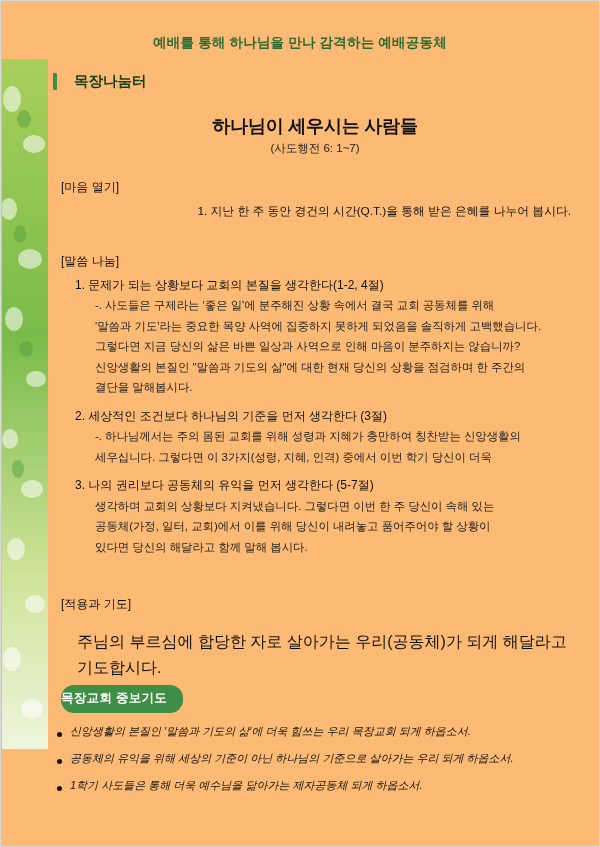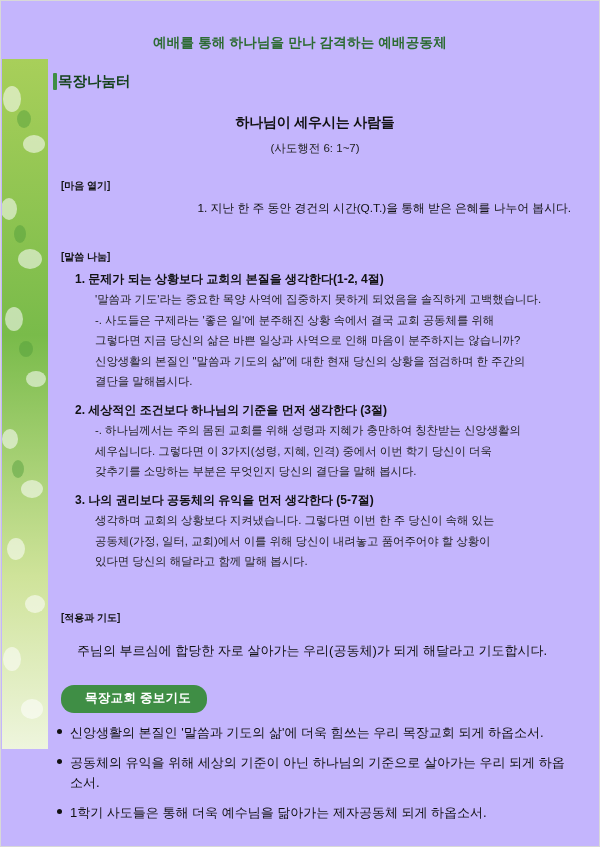--- a/index.html
+++ b/index.html
@@ -14,21 +14,21 @@
     color: #1a1a1a;
     position: relative;
     overflow: hidden;
   }
 
   .page {
     position: absolute;
     inset: 0;
     border: 1px solid #d8d8d8;
     box-sizing: border-box;
-    background: #c4b5fd;
+    background: #fdba74;
   }
 
   
   .leaf-strip {
     position: absolute;
     left: 1px;
     top: 58px;
     width: 46px;
     height: 690px;
     overflow: hidden;
@@ -45,41 +45,41 @@
     color: #2d6b33;
     letter-spacing: 0.2px;
   }
 
   .section-tag {
     position: absolute;
     left: 52px;
     top: 71px;
     display: flex;
     align-items: center;
-    gap: 1px;
+    gap: 17px;
   }
   .section-tag .bar {
     width: 4px;
     height: 17px;
     background: #3f8e45;
     border-radius: 1px;
   }
   .section-tag .txt {
     font-size: 14.5px;
     font-weight: bold;
     color: #14411b;
   }
 
   .doc-title {
     position: absolute;
     left: 60px;
     right: 30px;
     top: 113px;
     text-align: center;
-    font-size: 14px;
+    font-size: 18px;
     font-weight: bold;
     color: #111;
     letter-spacing: -0.2px;
   }
   .doc-ref {
     position: absolute;
     left: 60px;
     right: 30px;
     top: 140px;
     text-align: center;
@@ -90,89 +90,90 @@
   .content {
     position: absolute;
     left: 60px;
     right: 28px;
     top: 178px;
   }
 
   .block { margin-bottom: 14px; }
 
   .block-head {
-    font-size: 10px;
-    font-weight: bold;
+    font-size: 12px;
+    font-weight: normal;
     color: #111;
     margin-bottom: 6px;
   }
 
   .num-item {
     font-size: 12px;
     color: #111;
     margin: 0 0 2px 14px;
     line-height: 1.55;
   }
-  .num-item.bold { font-weight: bold; }
+  .num-item.bold { font-weight: normal; }
 
   .sub-item {
     font-size: 11.4px;
     color: #222;
     margin: 2px 0 0 34px;
     line-height: 1.62;
     text-indent: -10px;
     padding-left: 10px;
   }
 
   .q-line {
     font-size: 11.8px;
     color: #111;
     margin: 0 0 0 16px;
     line-height: 1.6;
     text-align: right;
   }
 
   .apply-text {
-    font-size: 13px;
+    font-size: 16px;
     color: #111;
     margin: 16px 0 0 16px;
     line-height: 1.6;
   }
 
   .gap-sm { height: 10px; }
   .gap-md { height: 18px; }
   .gap-lg { height: 26px; }
 
   
   .prayer-banner {
     position: absolute;
     left: 60px;
     top: 684px;
     background: #3f8e45;
     color: #ffffff;
     font-size: 12.5px;
     font-weight: bold;
-    padding: 5px 16px 6px 24px;
+    padding: 5px 16px 6px 0;
     border-radius: 13px;
     letter-spacing: 0.3px;
   }
 
   .prayer-list {
     position: absolute;
     left: 56px;
     right: 30px;
     top: 722px;
   }
   .prayer-item {
     display: flex;
-    align-items: flex-start;
-    font-size: 13px;
+    align-items: center;
+    font-size: 11px;
     color: #111;
     line-height: 1.55;
     margin-bottom: 10px;
+    font-style: italic;
   }
   .prayer-item .dot {
     flex: 0 0 auto;
     width: 5px;
     height: 5px;
     border-radius: 50%;
     background: #111;
     margin: 6px 8px 0 0;
   }
 </style>
@@ -232,34 +233,33 @@
       <div class="q-line">1. 지난 한 주 동안 경건의 시간(Q.T.)을 통해 받은 은혜를 나누어 봅시다.</div>
     </div>
 
     <div class="gap-md"></div>
 
     <div class="block">
       <div class="block-head">[말씀 나눔]</div>
 
       <div>
         <div class="num-item bold">1. 문제가 되는 상황보다 교회의 본질을 생각한다(1-2, 4절)</div>
+        <div class="sub-item">-. 사도들은 구제라는 '좋은 일'에 분주해진 상황 속에서 결국 교회 공동체를 위해</div>
         <div class="sub-item">'말씀과 기도'라는 중요한 목양 사역에 집중하지 못하게 되었음을 솔직하게 고백했습니다.</div>
-        <div class="sub-item">-. 사도들은 구제라는 '좋은 일'에 분주해진 상황 속에서 결국 교회 공동체를 위해</div>
         <div class="sub-item">그렇다면 지금 당신의 삶은 바쁜 일상과 사역으로 인해 마음이 분주하지는 않습니까?</div>
         <div class="sub-item">신앙생활의 본질인 "말씀과 기도의 삶"에 대한 현재 당신의 상황을 점검하며 한 주간의</div>
         <div class="sub-item">결단을 말해봅시다.</div>
       </div>
 
       <div class="gap-sm"></div>
 
       <div>
         <div class="num-item bold">2. 세상적인 조건보다 하나님의 기준을 먼저 생각한다 (3절)</div>
         <div class="sub-item">-. 하나님께서는 주의 몸된 교회를 위해 성령과 지혜가 충만하여 칭찬받는 신앙생활의</div>
         <div class="sub-item">세우십니다. 그렇다면 이 3가지(성령, 지혜, 인격) 중에서 이번 학기 당신이 더욱</div>
-        <div class="sub-item">갖추기를 소망하는 부분은 무엇인지 당신의 결단을 말해 봅시다.</div>
       </div>
 
       <div class="gap-sm"></div>
 
       <div>
         <div class="num-item bold">3. 나의 권리보다 공동체의 유익을 먼저 생각한다 (5-7절)</div>
         <div class="sub-item">생각하며 교회의 상황보다 지켜냈습니다. 그렇다면 이번 한 주 당신이 속해 있는</div>
         <div class="sub-item">공동체(가정, 일터, 교회)에서 이를 위해 당신이 내려놓고 품어주어야 할 상황이</div>
         <div class="sub-item">있다면 당신의 해달라고 함께 말해 봅시다.</div>
       </div>

